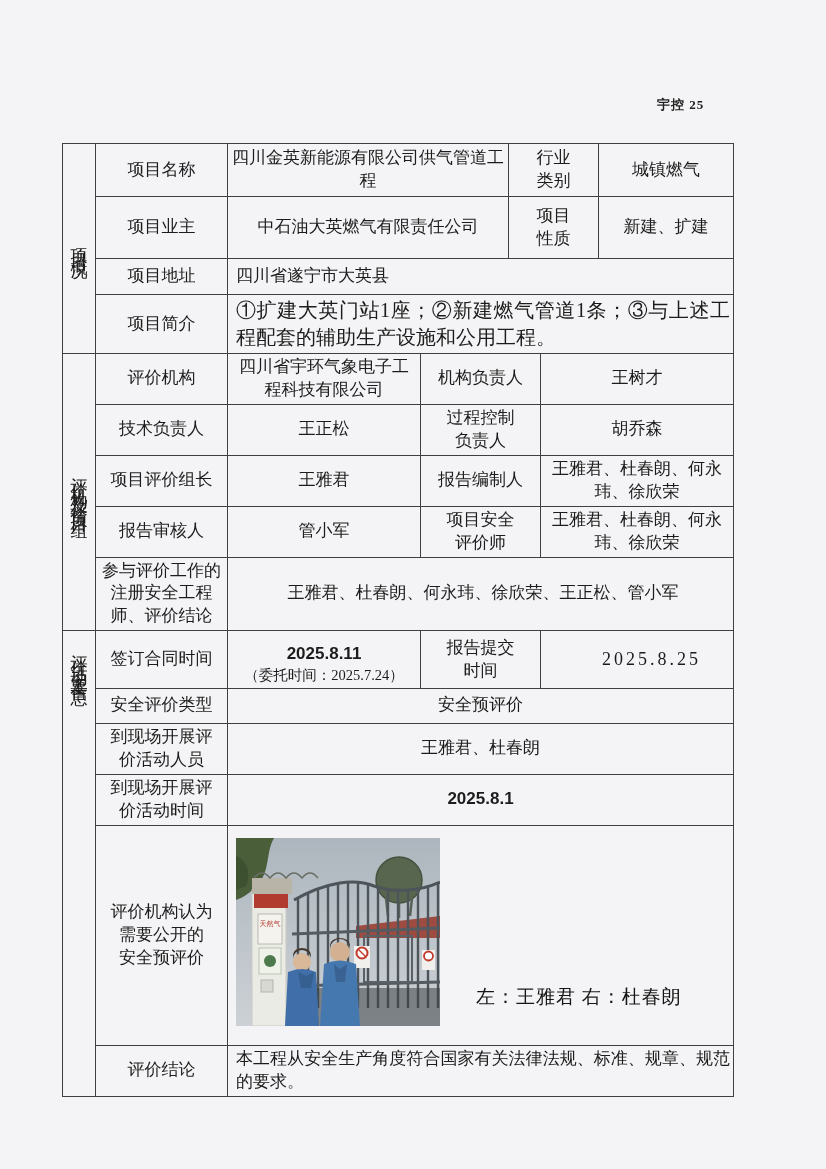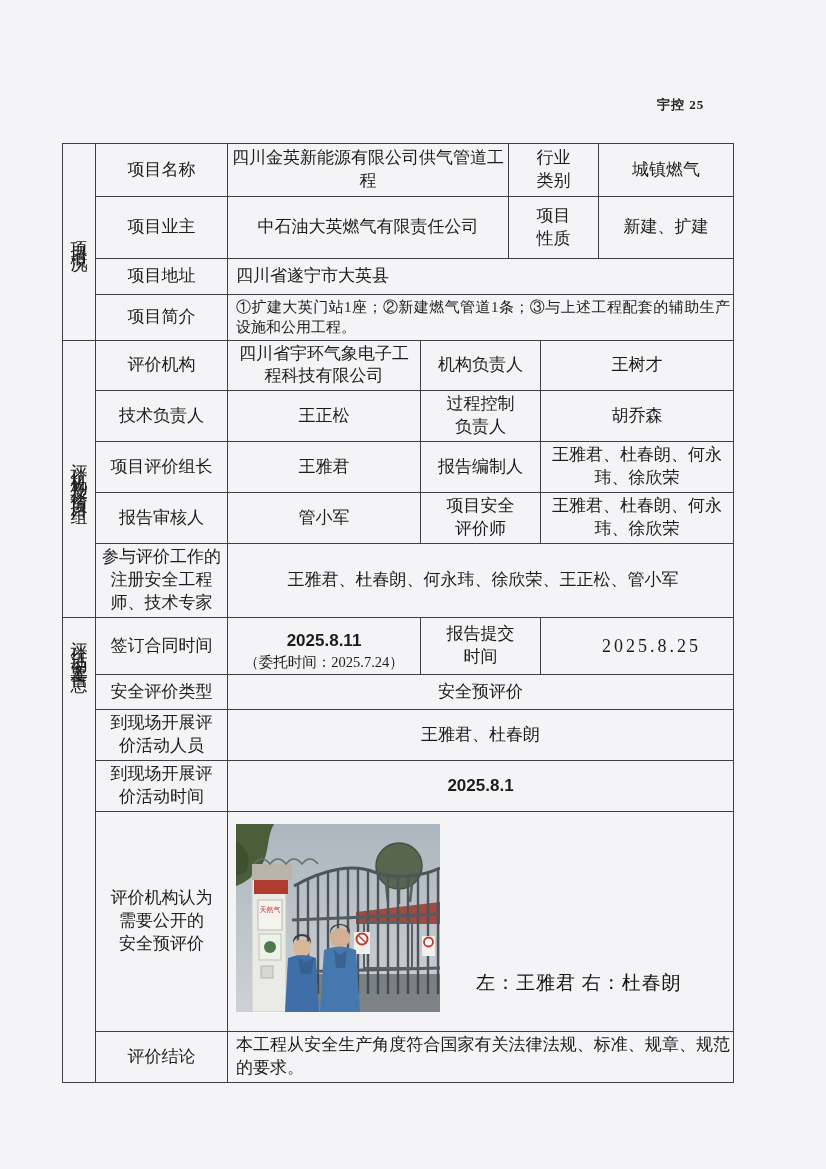--- a/index.html
+++ b/index.html
@@ -40,21 +40,21 @@
   .date-sub{font-size:14.5px;}
   .date-wide{letter-spacing:3px;font-size:18px;padding-left:32px;}
   .date-bold{font-family:"Liberation Sans",sans-serif;font-weight:bold;font-size:17px;}
   .names{font-size:17px;text-align:center;}
   .photo-cell{position:relative;padding:0;}
   .photo-frame{position:absolute;left:8px;top:12px;width:204px;height:188px;}
   .photo-caption{
     position:absolute;left:248px;top:158px;font-size:19px;letter-spacing:1px;
     white-space:nowrap;color:#161616;
   }
-  .small{font-size:15px;font-family:Liberation Serif, serif;}
+  .small{font-size:20px;font-family:Liberation Serif, serif;}
 </style>
 </head>
 <body>
 
 <div class="page">
 
   <div class="stamp">宇控 25</div>
 
   <div class="tablewrap">
 
@@ -125,21 +125,21 @@
       <tr style="height:46px">
         <td>报告审核人</td>
         <td>管小军</td>
         <td class="pre">项目安全
 评价师</td>
         <td class="names">王雅君、杜春朗、何永玮、徐欣荣</td>
       </tr>
       <tr style="height:65px">
         <td class="pre">参与评价工作的
 注册安全工程
-师、技术专家</td>
+师、评价结论</td>
         <td colspan="3" class="left names">王雅君、杜春朗、何永玮、徐欣荣、王正松、管小军</td>
       </tr>
     </tbody>
       </table>
 
     <table>
       <colgroup>
           <col style="width:33px">
           <col style="width:132px">
           <col style="width:193px">

